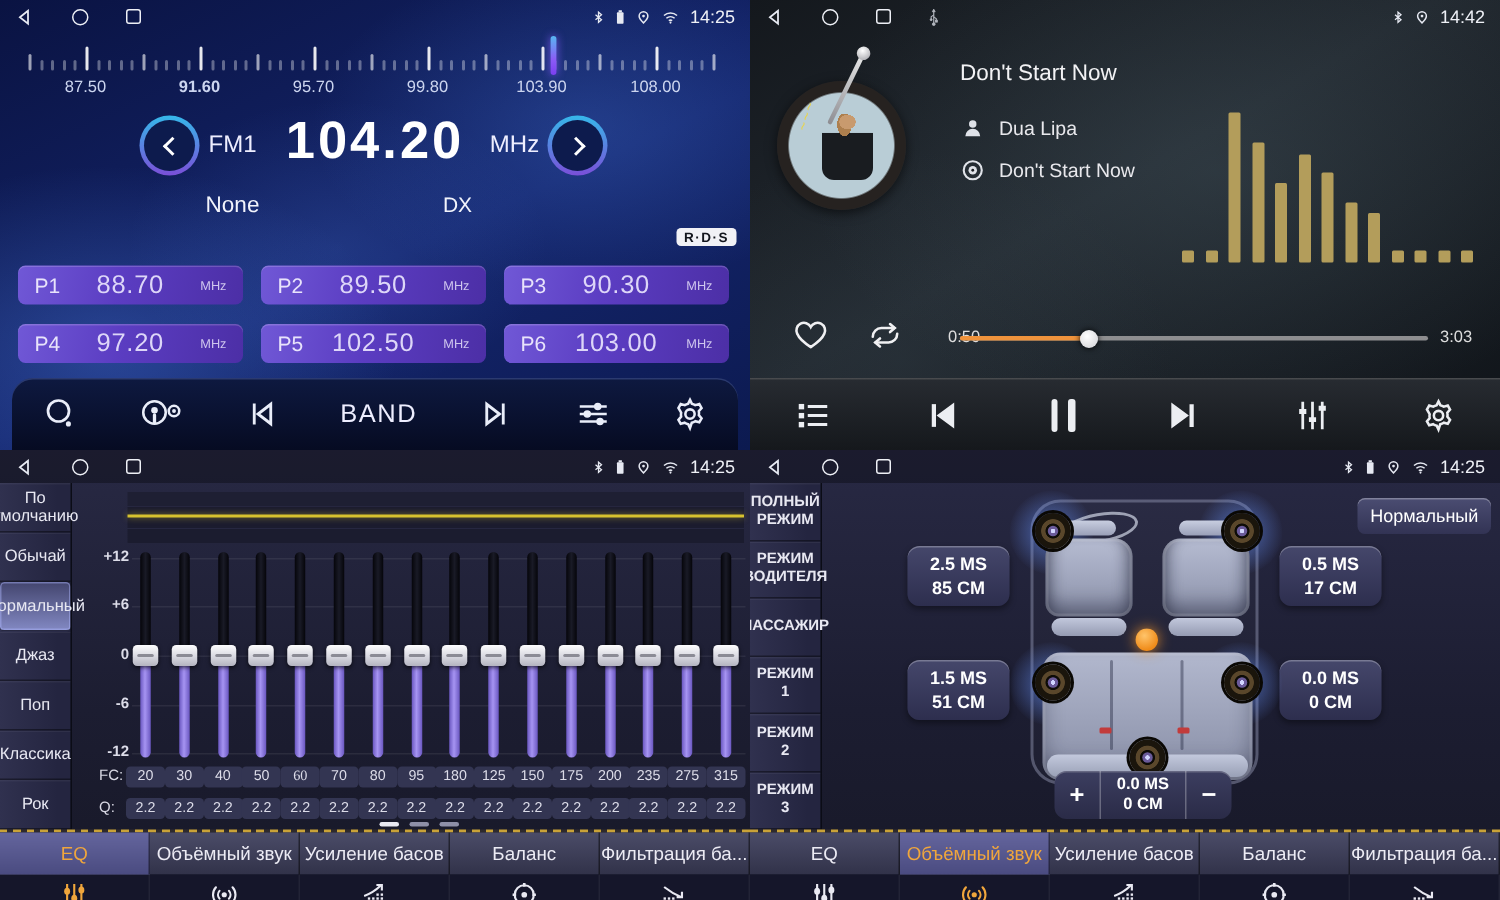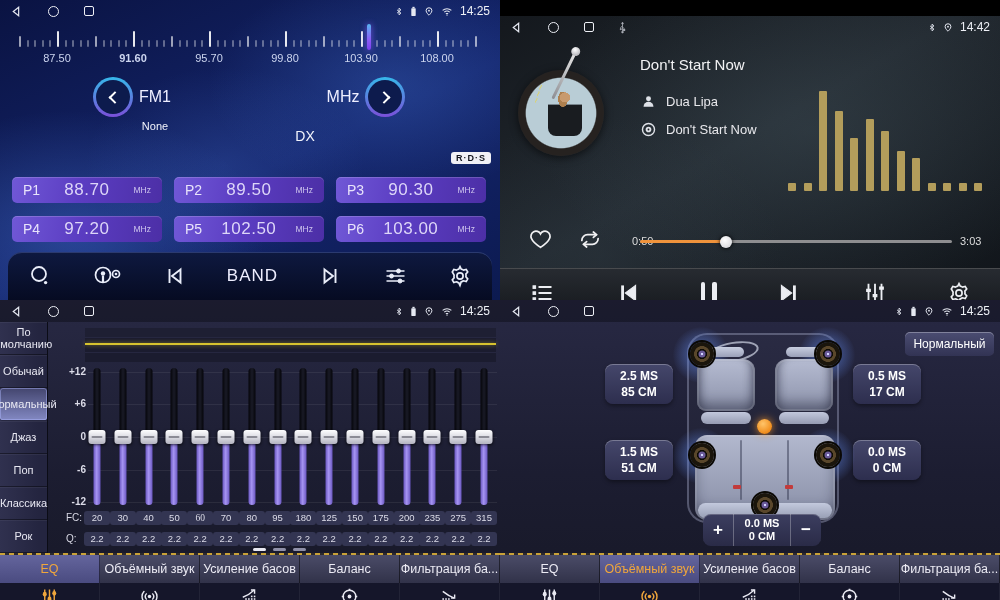--- a/index.html
+++ b/index.html
@@ -8,21 +8,21 @@
   .screen { position:relative; width:1000px; height:600px; }
   .quad { position:absolute; width:500px; height:300px; overflow:hidden; }
 
   
   #q-radio { left:0; top:0;
     background:
       radial-gradient(ellipse 300px 190px at 14% 78%, rgba(80,130,230,.35), transparent 65%),
       radial-gradient(ellipse 280px 170px at 78% 28%, rgba(70,120,215,.30), transparent 65%),
       radial-gradient(ellipse 200px 140px at 45% 55%, rgba(90,140,240,.18), transparent 70%),
       linear-gradient(155deg,#0a1342,#14256c 55%,#0c1a50); }
-  #q-player { left:500px; top:16px;
+  #q-player { left:500px; top:0;
     background:
       radial-gradient(ellipse 400px 250px at 62% 38%, rgba(80,100,110,.28), transparent 68%),
       radial-gradient(ellipse 260px 200px at 20% 80%, rgba(60,75,85,.22), transparent 70%),
       linear-gradient(150deg,#14181d,#222930 45%,#0f1318); }
   #q-eq, #q-surround { background:linear-gradient(180deg,#282944,#1c1d31 58%,#171827); }
   #q-eq { left:0; top:300px; }
   #q-surround { left:500px; top:300px; }
 
   
   .statusbar { position:absolute; top:0; left:0; right:0; height:22px; z-index:9;
@@ -50,22 +50,22 @@
     display:flex; align-items:center; justify-content:center; }
   .chev { width:9px; height:9px; border-left:2.6px solid #fff; border-bottom:2.6px solid #fff; }
   .chev.left  { transform:rotate(45deg) translate(1px,-1px); }
   .chev.right { transform:rotate(225deg) translate(1px,-1px); }
   .band-label { position:absolute; left:155px; top:88px; transform:translateX(-50%);
     color:#eef; font-size:16px; }
   .freq-big { position:absolute; left:250px; top:74px; transform:translateX(-50%);
     color:#fff; font-size:35px; font-weight:bold; letter-spacing:2px; }
   .freq-unit { position:absolute; left:343px; top:88px; transform:translateX(-50%);
     color:#eef; font-size:16px; }
-  .pty-label { position:absolute; left:155px; top:120px; transform:translateX(-50%);
-    color:#f2f4fc; font-size:11px; }
+  .pty-label { position:absolute; left:155px; top:128px; transform:translateX(-50%);
+    color:#f2f4fc; font-size:15px; }
   .dx-label { position:absolute; left:305px; top:128px; transform:translateX(-50%);
     color:#f2f4fc; font-size:14px; }
   .rds-badge { position:absolute; right:9px; top:152px; background:#f1f1f6; color:#13151d;
     font-size:9px; font-weight:bold; padding:1px 5px; border-radius:3px; letter-spacing:1px; }
   .preset-grid { position:absolute; left:12px; top:177px; display:grid;
     grid-template-columns:repeat(3,150px); gap:13px 12px; }
   .preset-chip { width:150px; height:26px; border-radius:5px; display:flex; align-items:center;
     padding:0 11px; color:#e8e3fb;
     background:linear-gradient(100deg,#7058d6 0%,#5b3dc2 45%,#4c2fa6 100%);
     box-shadow:inset 0 1px 0 rgba(255,255,255,.18); }
@@ -353,20 +353,21 @@
         <span class="inner">
           <span class="chev left"></span>
         </span>
       </div>
     <div class="arrow-btn" style="left:365px; top:77px">
         <span class="inner">
           <span class="chev right"></span>
         </span>
       </div>
     <div class="band-label">FM1</div>
+    <div class="freq-big">104.20</div>
     <div class="freq-unit">MHz</div>
     <div class="pty-label">None</div>
     <div class="dx-label">DX</div>
     <div class="rds-badge">R·D·S</div>
 
     <div class="preset-grid">
         <div class="preset-chip">
           <span class="pc-id">P1</span>
           <span class="pc-freq">88.70</span>
           <span class="pc-unit">MHz</span>
@@ -883,20 +884,28 @@
               <path d="M2.5 9.5a14 14 0 0119 0"></path>
               <path d="M6 13.5a9 9 0 0112 0"></path>
               <path d="M9.5 17a4.5 4.5 0 015 0"></path>
               <circle cx="12" cy="19.8" r="1.5" fill="currentColor" stroke="none"></circle>
             </svg>
           </span>
         <span>14:25</span>
       </div>
     </div>
 
+    <div class="side">
+        <div class="it">ПОЛНЫЙ РЕЖИМ</div>
+        <div class="it">РЕЖИМ ВОДИТЕЛЯ</div>
+        <div class="it">ПАССАЖИР</div>
+        <div class="it">РЕЖИМ 1</div>
+        <div class="it">РЕЖИМ 2</div>
+        <div class="it">РЕЖИМ 3</div>
+      </div>
     <div class="nbtn">Нормальный</div>
     <div id="delay-buttons">
         <div class="dbtn" style="left: 105px; top: 64px;">
           <span>2.5 MS</span>
           <span>85 CM</span>
         </div>
         <div class="dbtn" style="left: 353px; top: 64px;">
           <span>0.5 MS</span>
           <span>17 CM</span>
         </div>

